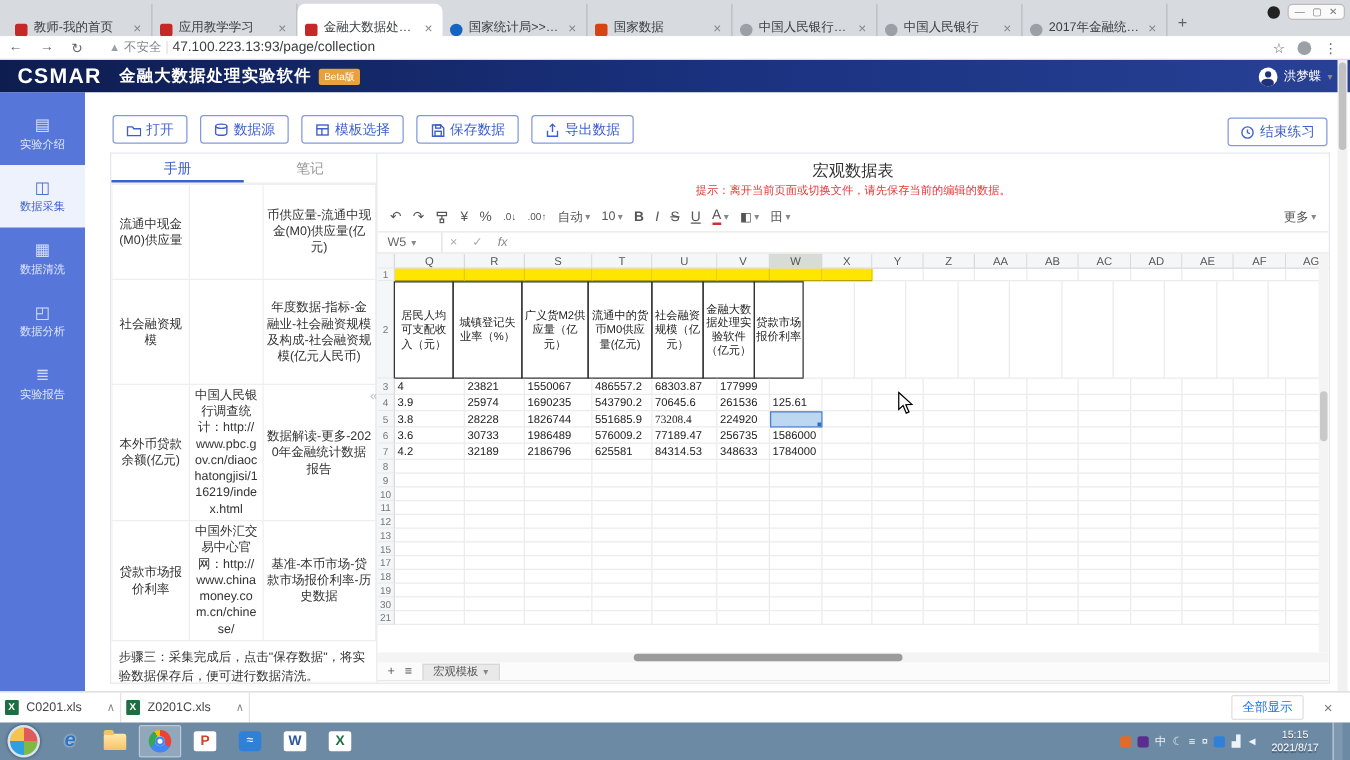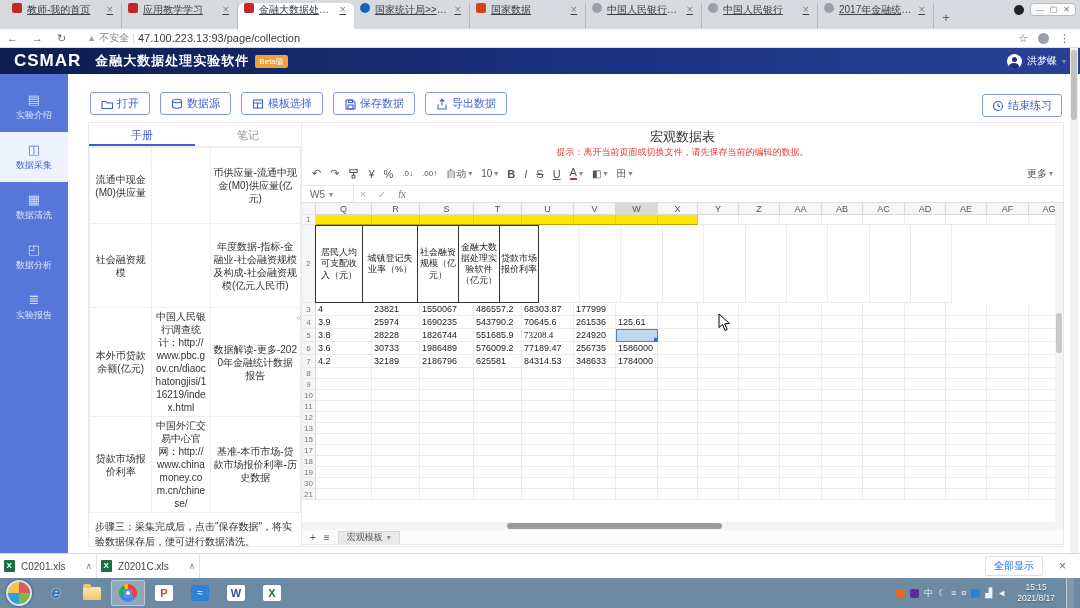--- a/index.html
+++ b/index.html
@@ -2,21 +2,21 @@
 <html><head>
 <meta charset="utf-8">
 <style>
   * { margin:0; padding:0; box-sizing:border-box; }
   html,body { background:#555; }
   body { font-family:"Liberation Sans", sans-serif; }
   .screen { position:relative; width:1080px; height:608px; background:#fff; overflow:hidden; margin:0 auto; }
 
   
   .tabstrip { position:absolute; left:0; top:0; width:1080px; height:29px; background:#d7dade; display:flex; align-items:flex-end; padding-left:6px; }
-  .tab { display:flex; align-items:flex-start; gap:5px; width:116px; height:26px; padding:0 6px; font-size:10px; color:#3c4043; border-right:1px solid #b9bcc1; overflow:hidden; white-space:nowrap;text-decoration:underline; }
+  .tab { display:flex; align-items:flex-end; gap:5px; width:116px; height:26px; padding:0 6px; font-size:10px; color:#3c4043; border-right:1px solid #b9bcc1; overflow:hidden; white-space:nowrap; }
   .tab.active { background:#fff; border-radius:6px 6px 0 0; border-right:none; }
   .tab .fav { width:10px; height:10px; border-radius:2px; flex:0 0 10px; }
   .fav.red-doc { background:#c62828; }
   .fav.blue-globe { background:#1565c0; border-radius:50%; }
   .fav.red-flag { background:#d84315; }
   .fav.globe { background:#9aa0a6; border-radius:50%; }
   .tab .tlabel { flex:1; overflow:hidden; text-overflow:ellipsis; }
   .tab .tclose { color:#80868b; font-size:11px; padding:0 2px; }
   .newtab { width:24px; height:24px; font-size:13px; color:#5f6368; display:flex; align-items:center; justify-content:center; }
   .winctl { position:absolute; right:4px; top:3px; display:flex; align-items:center; gap:6px; }
@@ -432,20 +432,22 @@
               <div class="cell" style="width: 42px; height: 10px;"></div>
               <div class="cell" style="width: 41px; height: 10px;"></div>
               <div class="cell" style="width: 41px; height: 10px;"></div>
               <div class="cell" style="width: 42px; height: 10px;"></div>
               <div class="cell" style="width: 41px; height: 10px;"></div>
             </div>
             <div class="gr">
               <div class="rn" style="height: 78px; line-height: 78px;">2</div>
               <div class="cell hd" style="width: 48px; height: 78px;">居民人均可支配收入（元）</div>
               <div class="cell hd" style="width: 56px; height: 78px;">城镇登记失业率（%）</div>
+              <div class="cell hd" style="width: 54px; height: 78px;">广义货M2供应量（亿元）</div>
+              <div class="cell hd" style="width: 52px; height: 78px;">流通中的货币M0供应量(亿元)</div>
               <div class="cell hd" style="width: 42px; height: 78px;">社会融资规模（亿元）</div>
               <div class="cell hd" style="width: 42px; height: 78px;">金融大数据处理实验软件（亿元）</div>
               <div class="cell hd" style="width: 40px; height: 78px;">贷款市场报价利率</div>
               <div class="cell" style="width: 41px; height: 78px;"></div>
               <div class="cell" style="width: 41px; height: 78px;"></div>
               <div class="cell" style="width: 42px; height: 78px;"></div>
               <div class="cell" style="width: 41px; height: 78px;"></div>
               <div class="cell" style="width: 42px; height: 78px;"></div>
               <div class="cell" style="width: 41px; height: 78px;"></div>
               <div class="cell" style="width: 41px; height: 78px;"></div>

